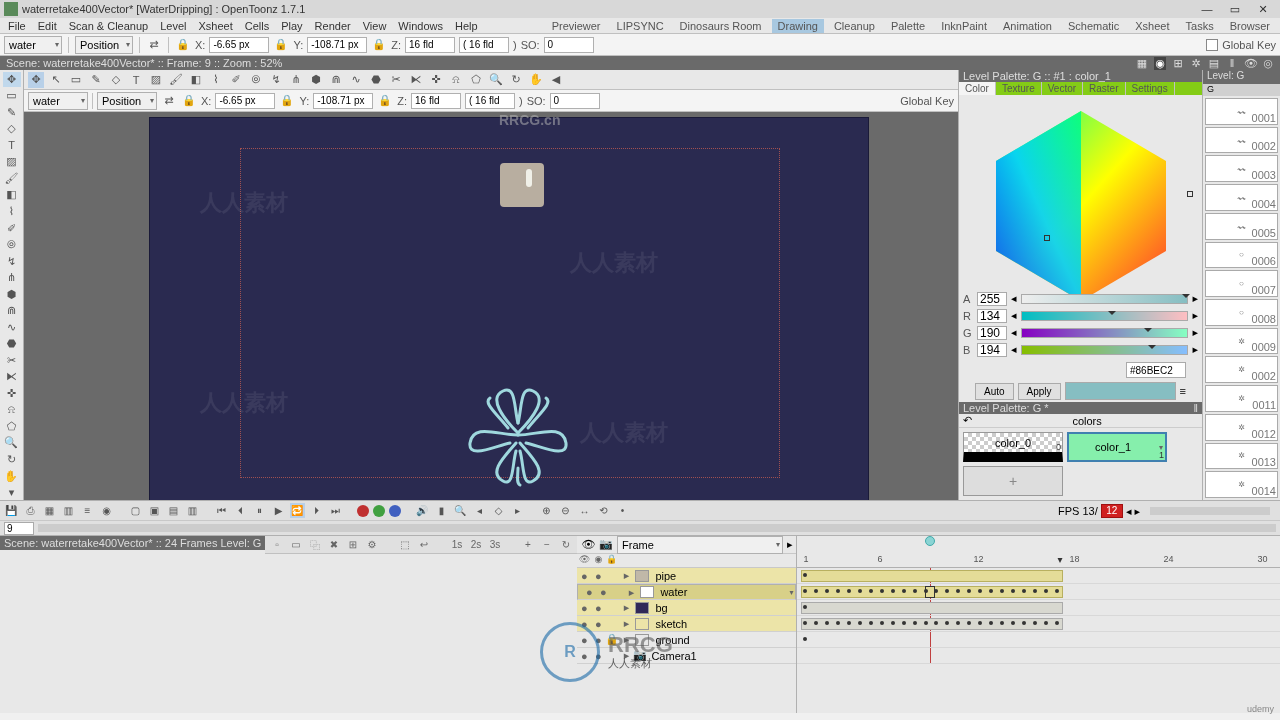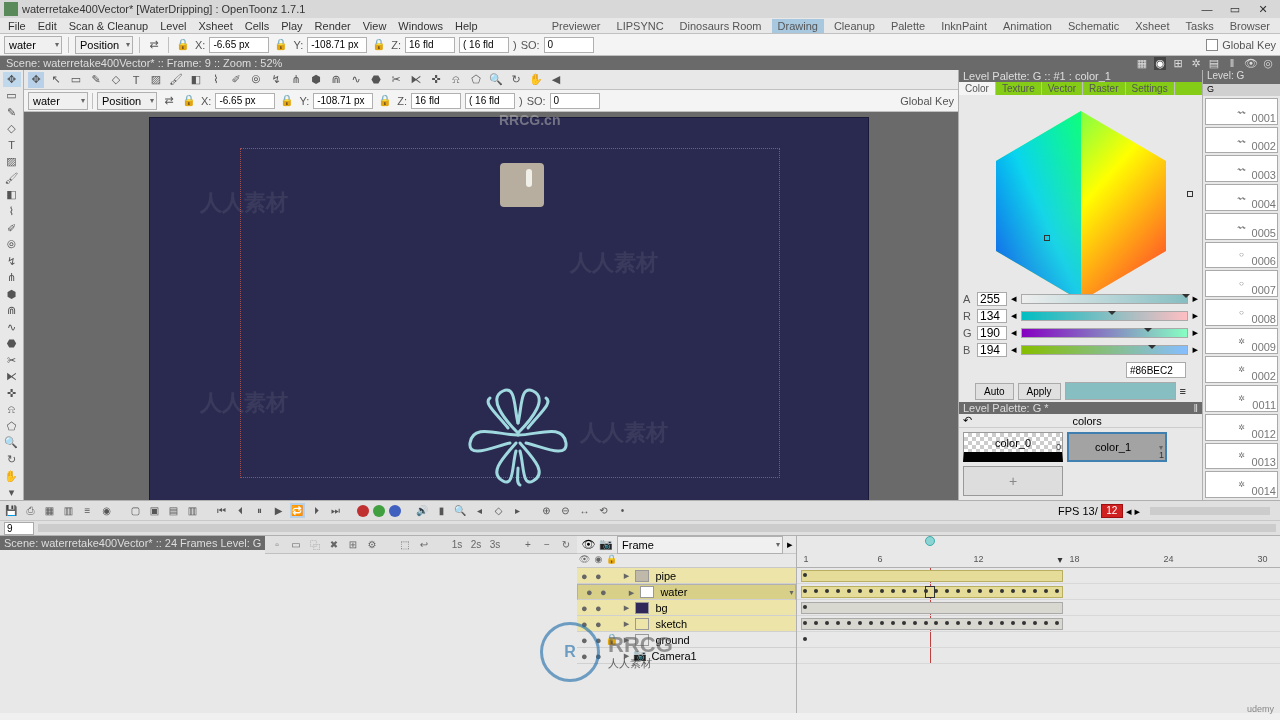--- a/index.html
+++ b/index.html
@@ -427,21 +427,21 @@
       </div>
     <div class="pal-row">
         <span>↶</span>
         <span style="flex:1;text-align:center">colors</span>
       </div>
     <div class="styles">
       <div class="style-chip checker">
           <span>color_0</span>
           <span class="num">0</span>
         </div>
-      <div class="style-chip sel" style="background:#a3a3a3">
+      <div class="style-chip sel" style="background:#86efac">
           <span>color_1</span>
           <span class="num">1</span>
         </div>
       <div class="style-chip add">+</div>
     </div>
   </div>
 
   <div class="thumbs-col">
     <div class="hdr">Level: G</div>
     <div class="ghdr">G</div>

